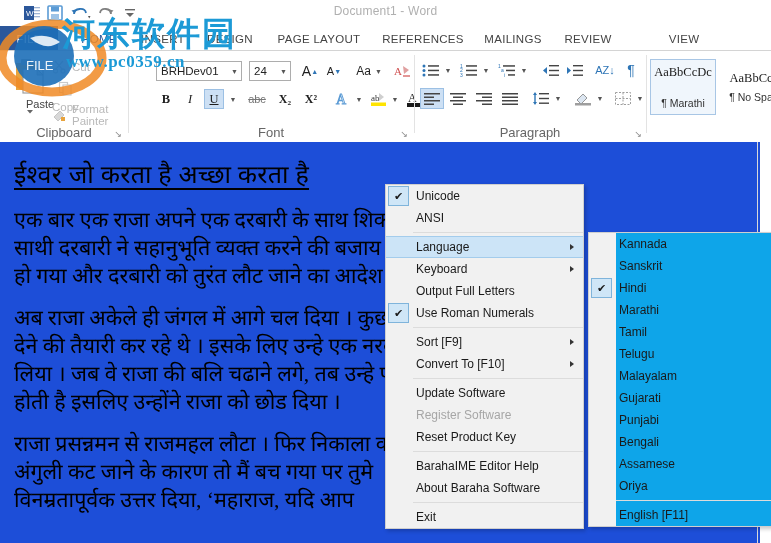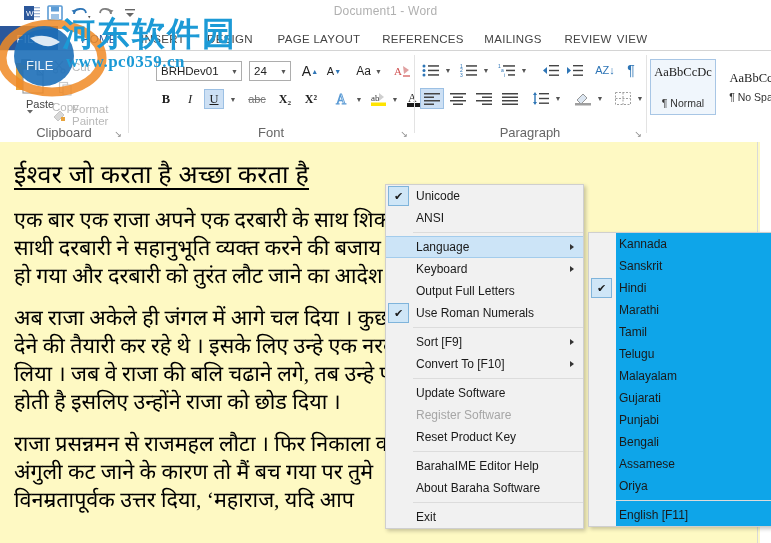--- a/index.html
+++ b/index.html
@@ -100,21 +100,21 @@
   .style-card.sel{border:1px solid #a8c6e5;background:#f0f6fc;}
   .style-sample{font-size:12.5px;color:#1a1a1a;font-family:"Liberation Serif",serif;white-space:nowrap;}
   .style-name{font-size:10.5px;color:#333;margin-top:5px;white-space:nowrap;}
 
   
   #docarea{
     position:absolute;left:0;top:142px;width:771px;height:401px;
     background:#ffffff;overflow:hidden;
   }
   #page{
-    position:absolute;left:0;top:0;width:760px;height:401px;background:#fef9c3;
+    position:absolute;left:0;top:0;width:760px;height:401px;background:#1d4ed8;
     box-sizing:border-box;padding:14px 10px 0 12px;
   }
   #page-right-edge{
     position:absolute;left:757px;top:0;width:1px;height:401px;background:#d9d9d9;
   }
   .dev-title{
     font-family:"Liberation Serif","DejaVu Serif",serif;
     font-size:25px;color:#000;white-space:nowrap;
     text-decoration:underline;text-underline-offset:5px;
     letter-spacing:.3px;margin:0 0 16px 2px;
@@ -221,21 +221,21 @@
 <div id="tabstrip">
   <div id="file-tab">FILE</div>
   <div id="tabs-host">
       <div class="tab active" style="left: 64px; width: 52px;">HOME</div>
       <div class="tab" style="left: 126px; width: 56px;">INSERT</div>
       <div class="tab" style="left: 192px; width: 58px;">DESIGN</div>
       <div class="tab" style="left: 260px; width: 100px;">PAGE LAYOUT</div>
       <div class="tab" style="left: 368px; width: 92px;">REFERENCES</div>
       <div class="tab" style="left: 468px; width: 72px;">MAILINGS</div>
       <div class="tab" style="left: 548px; width: 62px;">REVIEW</div>
-      <div class="tab" style="left: 600px; width: 46px;">VIEW</div>
+      <div class="tab" style="left: 652px; width: 46px;">VIEW</div>
     </div>
 </div>
 <div id="ribbon-underline"></div>
 
 <div id="ribbon">
 
   <div id="grp-clipboard">
     <div id="paste-btn">
       <svg width="34" height="40" viewBox="0 0 34 40">
         <rect x="3" y="6" width="20" height="27" fill="#e8a33d"></rect>
@@ -478,21 +478,21 @@
 
     <div class="group-label">Paragraph</div>
     <div class="dlg-launch" style="right:4px;">↘</div>
   </div>
   <div class="group-sep" style="left:646px;"></div>
 
   <div id="grp-styles">
     <div id="styles-host">
         <div class="style-card sel" style="left: 4px; gap: 12px;">
           <div class="style-sample">AaBbCcDc</div>
-          <div class="style-name">¶ Normal</div>
+          <div class="style-name">¶ Marathi</div>
         </div>
         <div class="style-card" style="left: 72px;">
           <div class="style-sample">AaBbCc</div>
           <div class="style-name">¶ No Spa</div>
         </div>
       </div>
   </div>
 </div>
 
 <div id="docarea">

